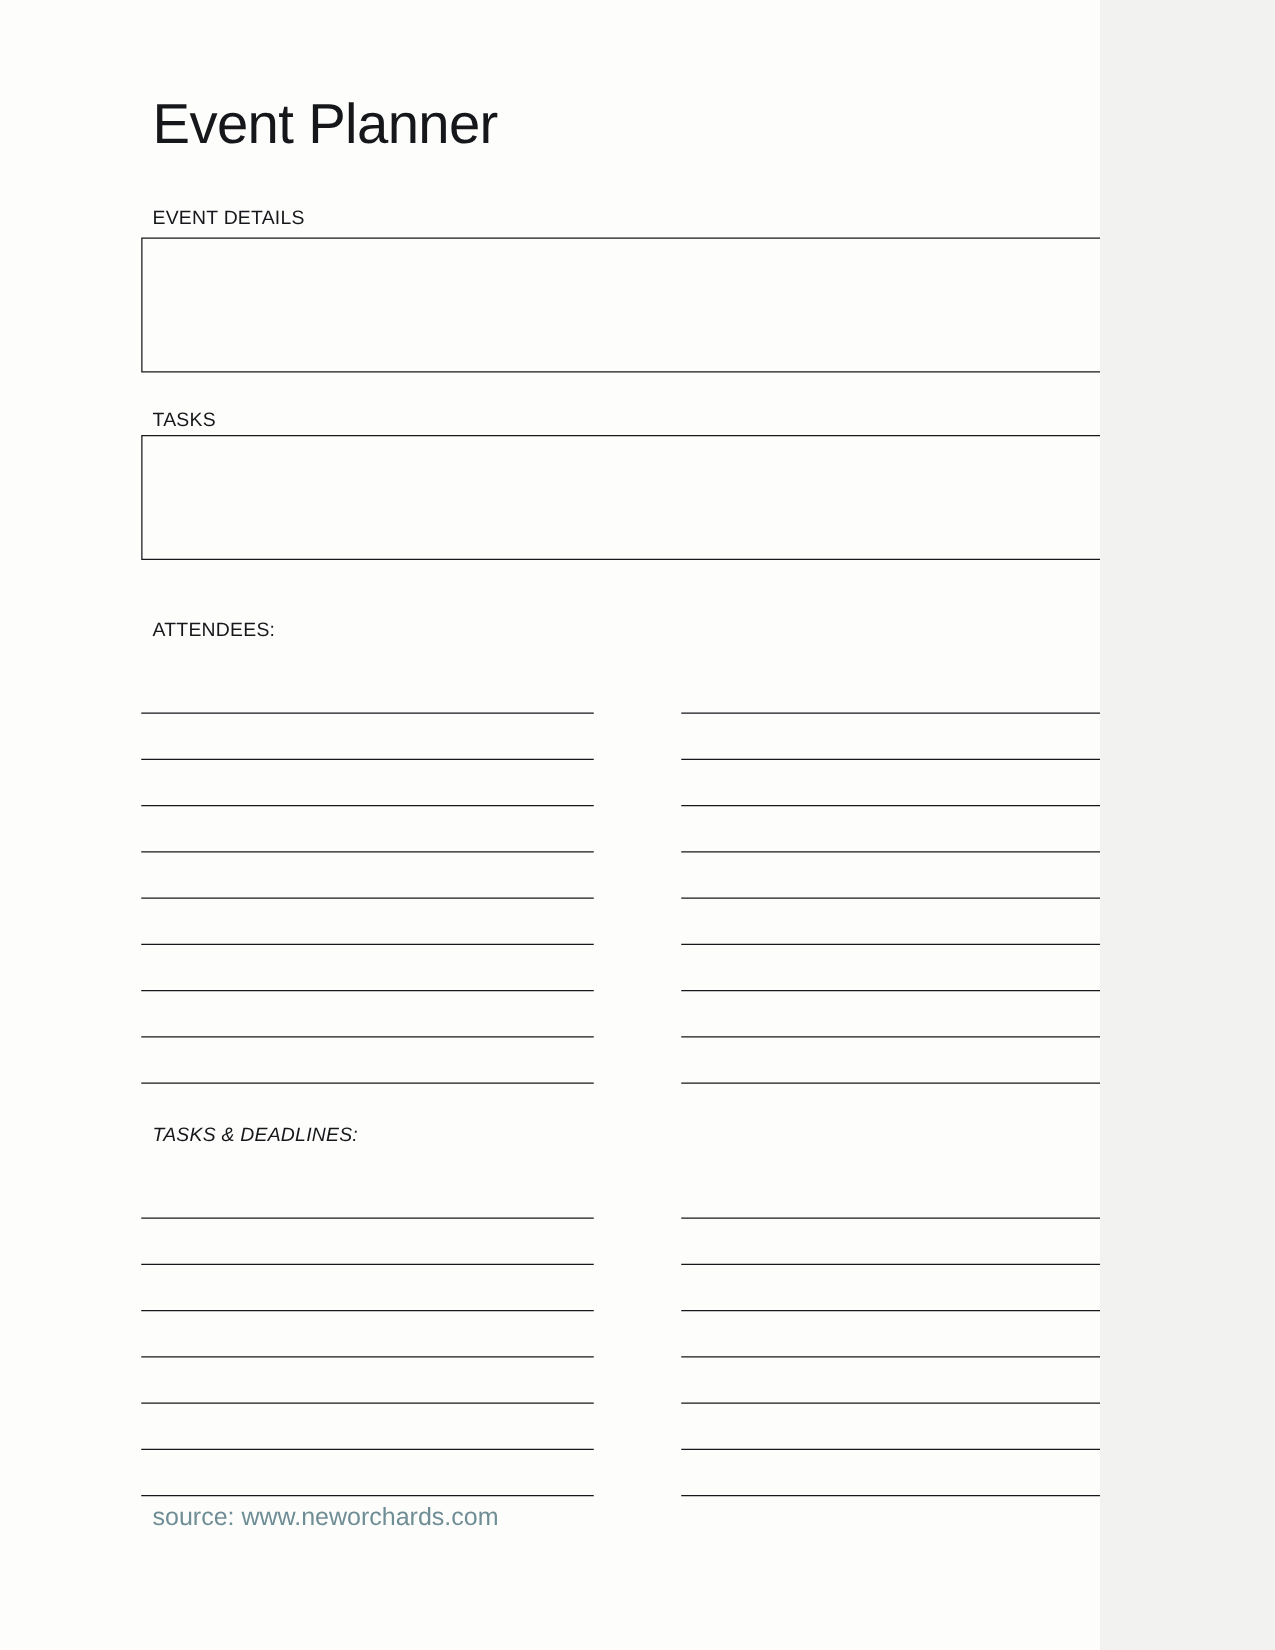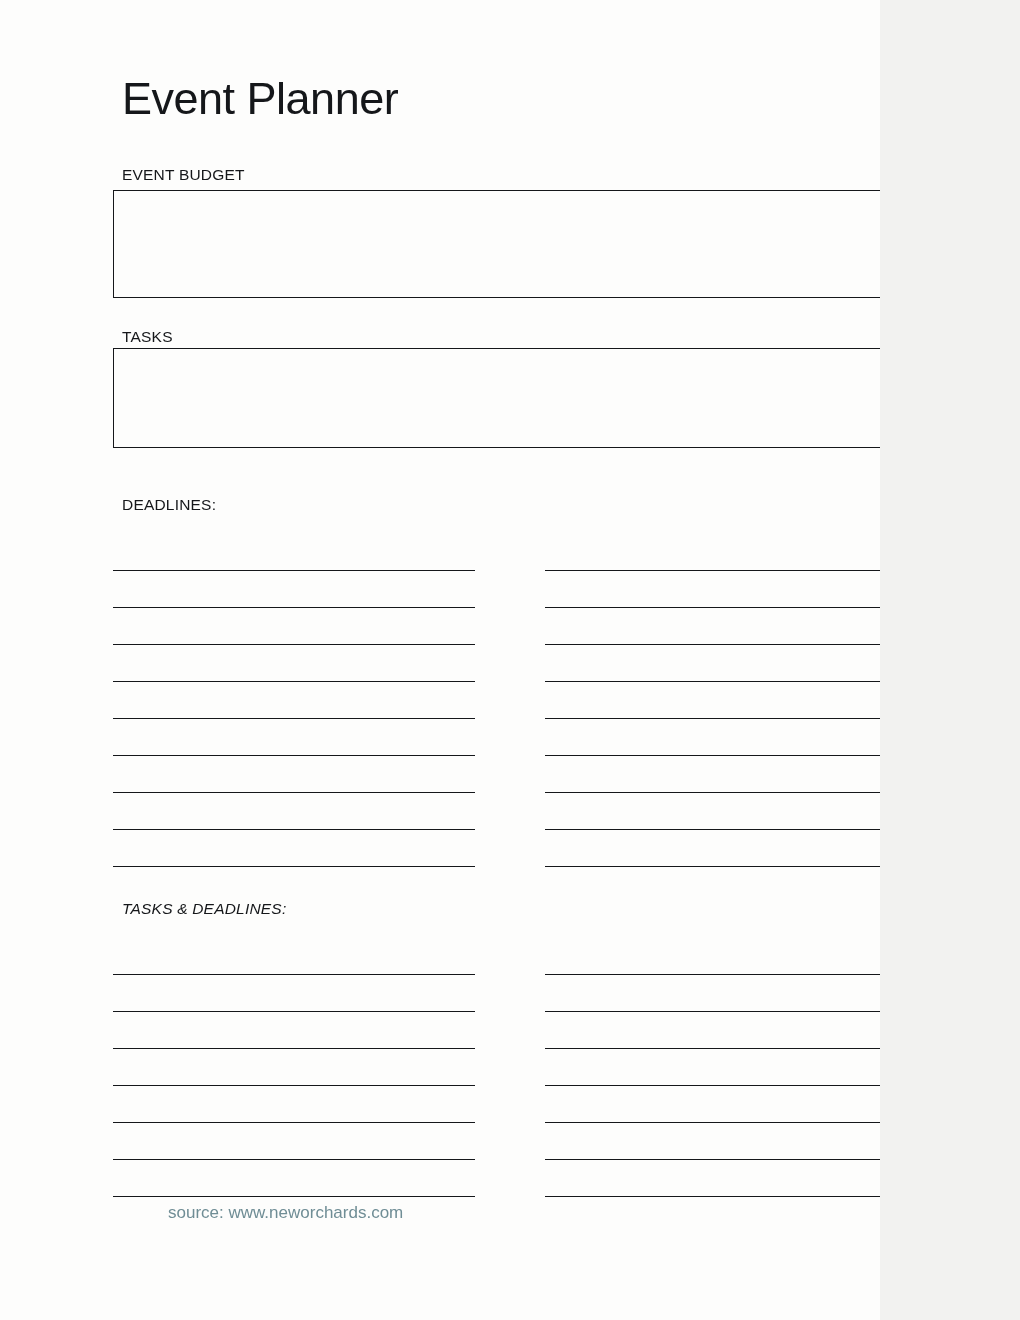--- a/index.html
+++ b/index.html
@@ -97,41 +97,40 @@
 
   .attendees-left  { left: 113px; top: 534px;  width: 362px; }
   .attendees-right { left: 545px; top: 534px;  width: 362px; }
   .tasks-left      { left: 113px; top: 938px;  width: 362px; }
   .tasks-right     { left: 545px; top: 938px;  width: 362px; }
 
   .source {
     position: absolute;
     left: 122px;
     top: 1203px;
-    font-size: 17px;
+    font-size: 20px;
     color: #6f8d95;
     text-decoration: none;
-    margin-left: 46px;
   }
 </style>
 </head>
 <body>
 
 <div class="page">
   <div class="sheet">
 
     <div class="title">Event Planner</div>
 
-    <div class="label label-event-details">EVENT BUDGET</div>
+    <div class="label label-event-details">EVENT DETAILS</div>
     <textarea class="box box-event-details" placeholder="" style=""></textarea>
 
     <div class="label label-budget">TASKS</div>
     <textarea class="box box-budget" placeholder="" style=""></textarea>
 
-    <div class="label label-attendees">DEADLINES:</div>
+    <div class="label label-attendees">ATTENDEES:</div>
 
     <div class="lines attendees-left">
       <div class="line-row">
           <input class="line-input" style="">
         </div>
       <div class="line-row">
           <input class="line-input" style="">
         </div>
       <div class="line-row">
           <input class="line-input" style="">

